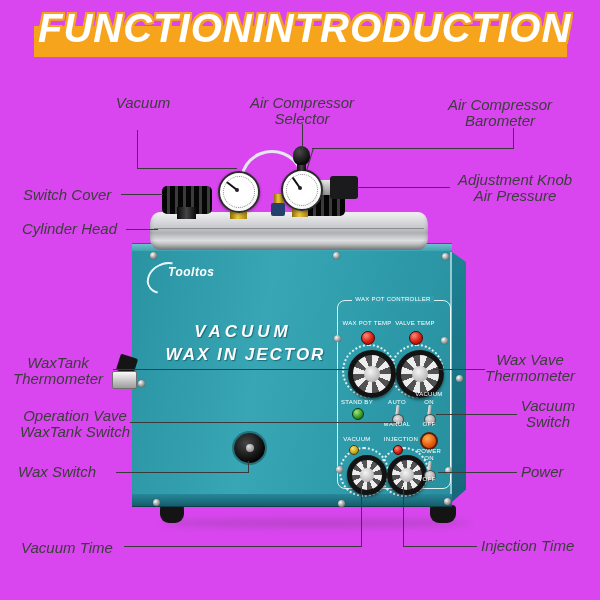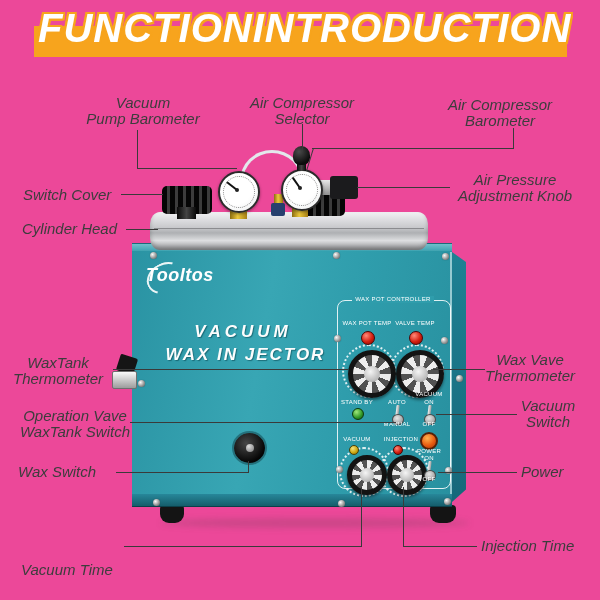--- a/index.html
+++ b/index.html
@@ -1,16 +1,16 @@
 <!DOCTYPE html>
 <html><head>
 <meta charset="utf-8">
 <style>
   html,body{margin:0;padding:0;background:#fff;}
-  #stage{position:relative;width:600px;height:600px;background:#ec4899;overflow:hidden;
+  #stage{position:relative;width:600px;height:600px;background:#d946ef;overflow:hidden;
          font-family:"Liberation Sans",sans-serif;}
   .abs{position:absolute;}
   
   #banner{left:34px;top:26px;width:533px;height:31px;background:#F7A41D;}
   #title{left:38px;top:5px;width:524px;height:48px;display:flex;justify-content:space-between;
          font-size:40px;line-height:46px;font-weight:bold;font-style:italic;color:#fff;
          letter-spacing:1px;white-space:nowrap;
          text-shadow:-2px -2px 0 #F7A41D,2px -2px 0 #F7A41D,-2px 2px 0 #F7A41D,2px 2px 0 #F7A41D,
                      0 -2px 0 #F7A41D,0 2px 0 #F7A41D,-2px 0 0 #F7A41D,2px 0 0 #F7A41D;}
   
@@ -58,22 +58,22 @@
     transform:rotate(18deg);border-radius:2px;}
   .thermo-silver{left:112px;top:371px;width:23px;height:16px;z-index:4;border-radius:2px;
     background:linear-gradient(180deg,#fafafa,#9c9c9c);border:1px solid #6f6f6f;}
   
   .nozzle{left:234px;top:433px;width:31px;height:30px;z-index:6;border-radius:50%;
     background:radial-gradient(circle at 40% 35%,#474747,#050505 70%);
     box-shadow:0 0 0 2px rgba(0,20,25,.35);}
   .nozzle-core{position:absolute;left:12px;top:11px;width:8px;height:8px;border-radius:50%;
     background:radial-gradient(circle at 35% 30%,#ddd,#777);}
   
-  .logo{left:146px;top:265px;z-index:6;color:#fff;font-weight:bold;font-style:italic;
-    font-size:18px;letter-spacing:.5px;text-align:right;}
+  .logo{left:168px;top:265px;z-index:6;color:#fff;font-weight:bold;font-style:italic;
+    font-size:12px;letter-spacing:.5px;text-align:right;}
   .swoosh{left:146px;top:263px;width:34px;height:26px;z-index:6;border:2px solid rgba(255,255,255,.9);
     border-right-color:transparent;border-bottom-color:transparent;border-radius:50%;
     transform:rotate(-28deg);}
   .mname{z-index:6;color:#fdfdfd;font-weight:bold;font-style:italic;text-align:center;
     text-shadow:1px 1px 1px rgba(0,55,65,.5);}
   
   .panel{left:337px;top:300px;width:112px;height:187px;z-index:6;
     border:1px solid rgba(255,255,255,.85);border-radius:8px;}
   .ptxt{position:absolute;color:#fff;font-size:6px;line-height:7px;letter-spacing:.3px;
     text-align:center;z-index:8;}
@@ -232,50 +232,49 @@
   <div class="abs ln" style="left:116px;top:472px;width:132px;height:1px;"></div>
   <div class="abs ln" style="left:248px;top:461px;width:1px;height:12px;"></div>
   <div class="abs ln" style="left:438px;top:472px;width:79px;height:1px;"></div>
   <div class="abs ln" style="left:361px;top:487px;width:1px;height:59px;"></div>
   <div class="abs ln" style="left:124px;top:546px;width:238px;height:1px;"></div>
   <div class="abs ln" style="left:403px;top:487px;width:1px;height:59px;"></div>
   <div class="abs ln" style="left:403px;top:546px;width:74px;height:1px;"></div>
 
   <div class="abs lbl ctr" style="left:62px;top:95px;width:162px;">
     <div>Vacuum</div>
-    <div>Pump Barometer</div>
   </div>
   <div class="abs lbl ctr" style="left:222px;top:95px;width:160px;">
     <div>Air Compressor</div>
     <div>Selector</div>
   </div>
   <div class="abs lbl ctr" style="left:420px;top:97px;width:160px;">
     <div>Air Compressor</div>
     <div>Barometer</div>
   </div>
   <div class="abs lbl" style="left:23px;top:187px;">Switch Cover</div>
   <div class="abs lbl" style="left:22px;top:221px;">Cylinder Head</div>
   <div class="abs lbl ctr" style="left:435px;top:172px;width:160px;">
+    <div>Adjustment Knob</div>
     <div>Air Pressure</div>
-    <div>Adjustment Knob</div>
   </div>
   <div class="abs lbl ctr" style="left:2px;top:355px;width:112px;">
     <div>WaxTank</div>
     <div>Thermometer</div>
   </div>
   <div class="abs lbl ctr" style="left:10px;top:408px;width:130px;">
     <div>Operation Vave</div>
     <div>WaxTank Switch</div>
   </div>
   <div class="abs lbl" style="left:18px;top:464px;">Wax Switch</div>
   <div class="abs lbl ctr" style="left:455px;top:352px;width:150px;">
     <div>Wax Vave</div>
     <div>Thermometer</div>
   </div>
   <div class="abs lbl ctr" style="left:473px;top:398px;width:150px;">
     <div>Vacuum</div>
     <div>Switch</div>
   </div>
   <div class="abs lbl" style="left:521px;top:464px;">Power</div>
-  <div class="abs lbl" style="left:21px;top:562px;">Vacuum Time</div>
+  <div class="abs lbl" style="left:21px;top:540px;">Vacuum Time</div>
   <div class="abs lbl" style="left:481px;top:538px;">Injection Time</div>
 
 </div>
 
 </body></html>

